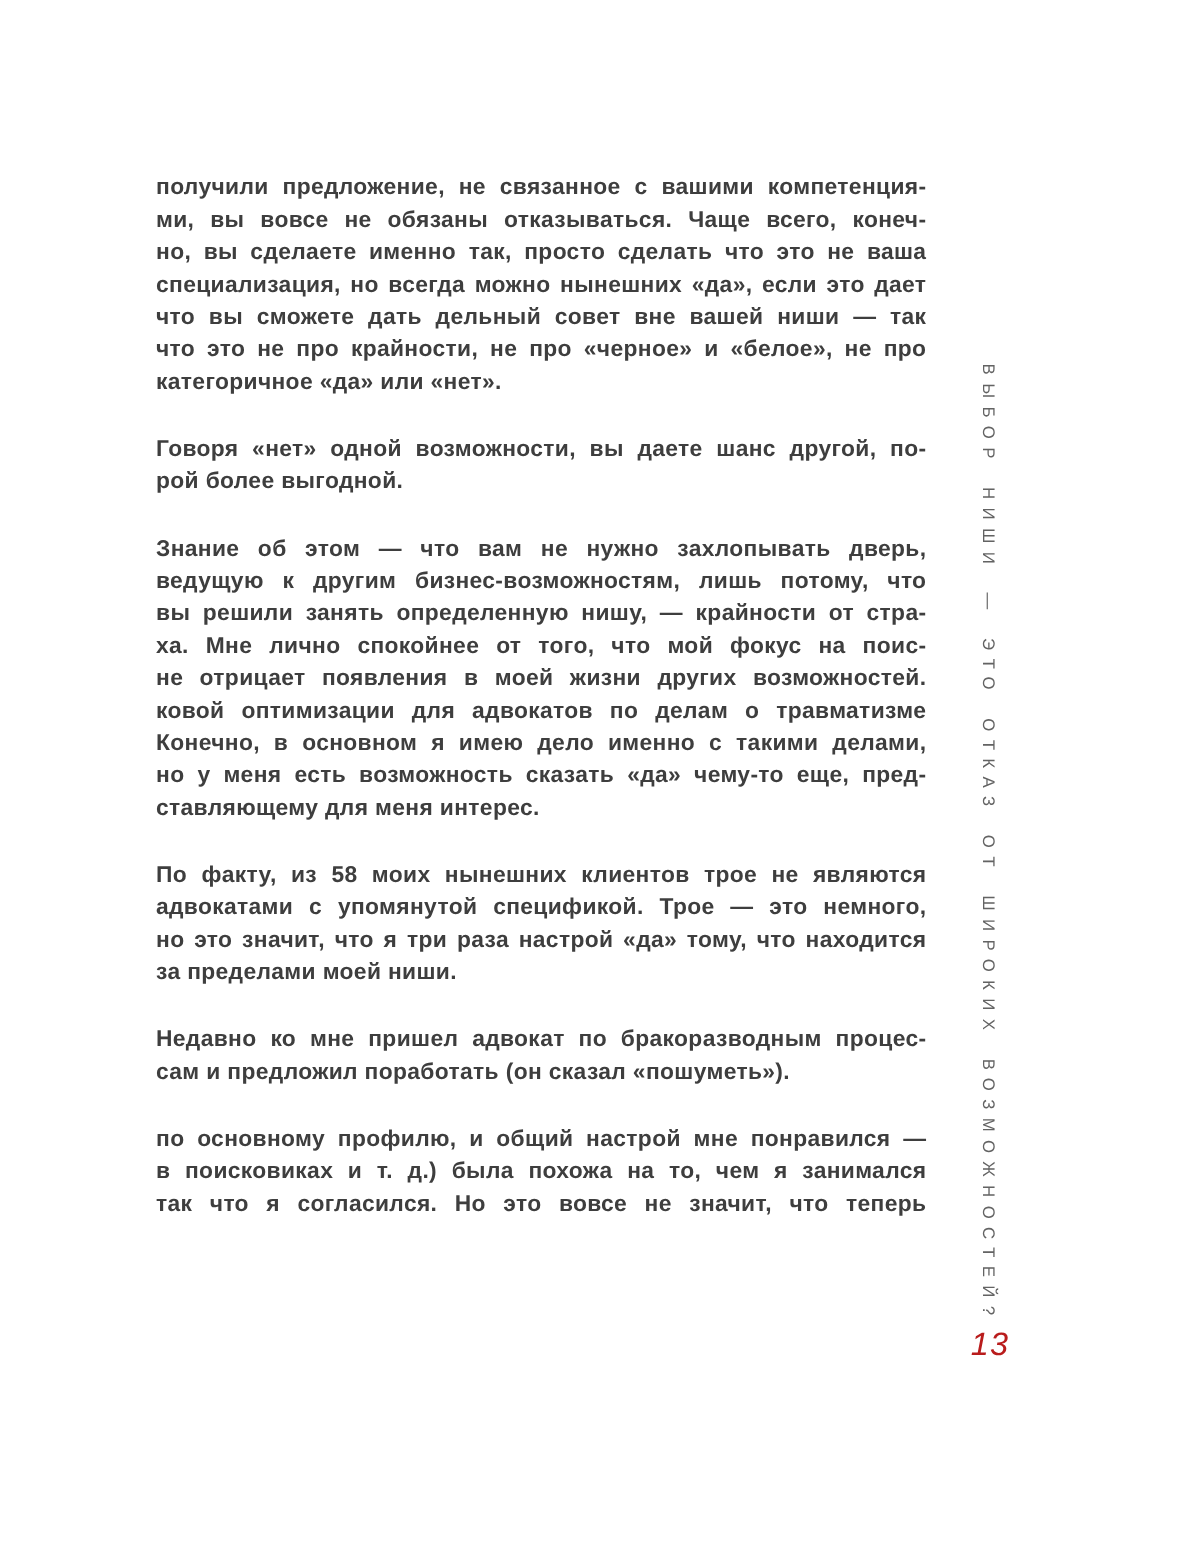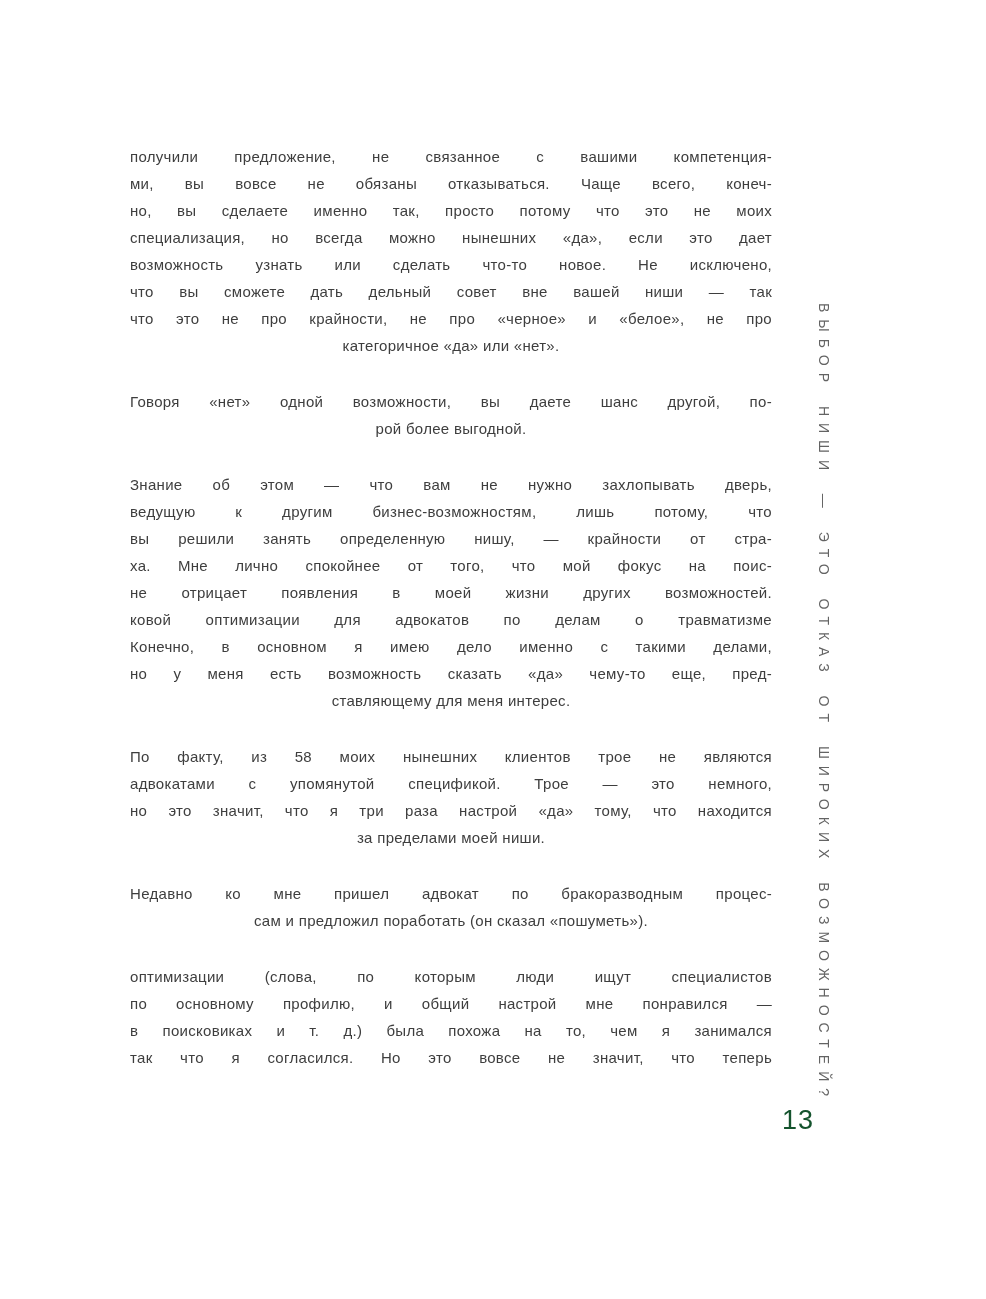--- a/index.html
+++ b/index.html
@@ -11,77 +11,77 @@
     background: #ffffff;
     overflow: hidden;
     font-family: "Liberation Sans", "DejaVu Sans", sans-serif;
   }
   .text-column {
     position: absolute;
     left: 130px;
     top: 143px;
     width: 642px;
     color: #3e3e3e;
-    font-size: 15px;
-    font-weight: 400;
+    font-size: 19px;
+    font-weight: 700;
     letter-spacing: 0.3px;
   }
   .paragraph { margin-bottom: 29px; }
   .paragraph:last-child { margin-bottom: 0; }
   .line {
     display: block;
     height: 27px;
     line-height: 27px;
     white-space: nowrap;
   }
   .line.j {
     white-space: normal;
     text-align: justify;
     text-align-last: justify;
   }
   .line.last {
-    text-align: center;
+    text-align: left;
   }
   .margin-caption {
     position: absolute;
     left: 833px;
     top: 303px;
     transform: rotate(90deg);
     transform-origin: 0 0;
     white-space: nowrap;
     color: #636363;
     font-size: 14px;
     font-weight: 300;
     letter-spacing: 7px;
     word-spacing: 6px;
     line-height: 18px;
   }
   .page-number {
     position: absolute;
-    left: 782px;
+    left: 809px;
     top: 1105px;
-    color: #14532d;
+    color: #b91c1c;
     font-size: 27px;
     font-weight: 400;
     letter-spacing: 1px;
+    font-style: italic;
   }
 </style>
 </head>
 <body>
 
 <div class="page">
 
   <div class="text-column">
 
     <div class="paragraph">
       <span class="line j">получили предложение, не связанное с вашими компетенция-</span>
       <span class="line j">ми, вы вовсе не обязаны отказываться. Чаще всего, конеч-</span>
-      <span class="line j">но, вы сделаете именно так, просто потому что это не моих</span>
+      <span class="line j">но, вы сделаете именно так, просто сделать что это не ваша</span>
       <span class="line j">специализация, но всегда можно нынешних «да», если это дает</span>
-      <span class="line j">возможность узнать или сделать что-то новое. Не исключено,</span>
       <span class="line j">что вы сможете дать дельный совет вне вашей ниши — так</span>
       <span class="line j">что это не про крайности, не про «черное» и «белое», не про</span>
       <span class="line last">категоричное «да» или «нет».</span>
     </div>
 
     <div class="paragraph">
       <span class="line j">Говоря «нет» одной возможности, вы даете шанс другой, по-</span>
       <span class="line last">рой более выгодной.</span>
     </div>
 
@@ -103,21 +103,20 @@
       <span class="line j">но это значит, что я три раза настрой «да» тому, что находится</span>
       <span class="line last">за пределами моей ниши.</span>
     </div>
 
     <div class="paragraph">
       <span class="line j">Недавно ко мне пришел адвокат по бракоразводным процес-</span>
       <span class="line last">сам и предложил поработать (он сказал «пошуметь»).</span>
     </div>
 
     <div class="paragraph">
-      <span class="line j">оптимизации (слова, по которым люди ищут специалистов</span>
       <span class="line j">по основному профилю, и общий настрой мне понравился —</span>
       <span class="line j">в поисковиках и т. д.) была похожа на то, чем я занимался</span>
       <span class="line j">так что я согласился. Но это вовсе не значит, что теперь</span>
     </div>
 
   </div>
 
   <div class="margin-caption">ВЫБОР НИШИ — ЭТО ОТКАЗ ОТ ШИРОКИХ ВОЗМОЖНОСТЕЙ?</div>
 
   <div class="page-number">13</div>

